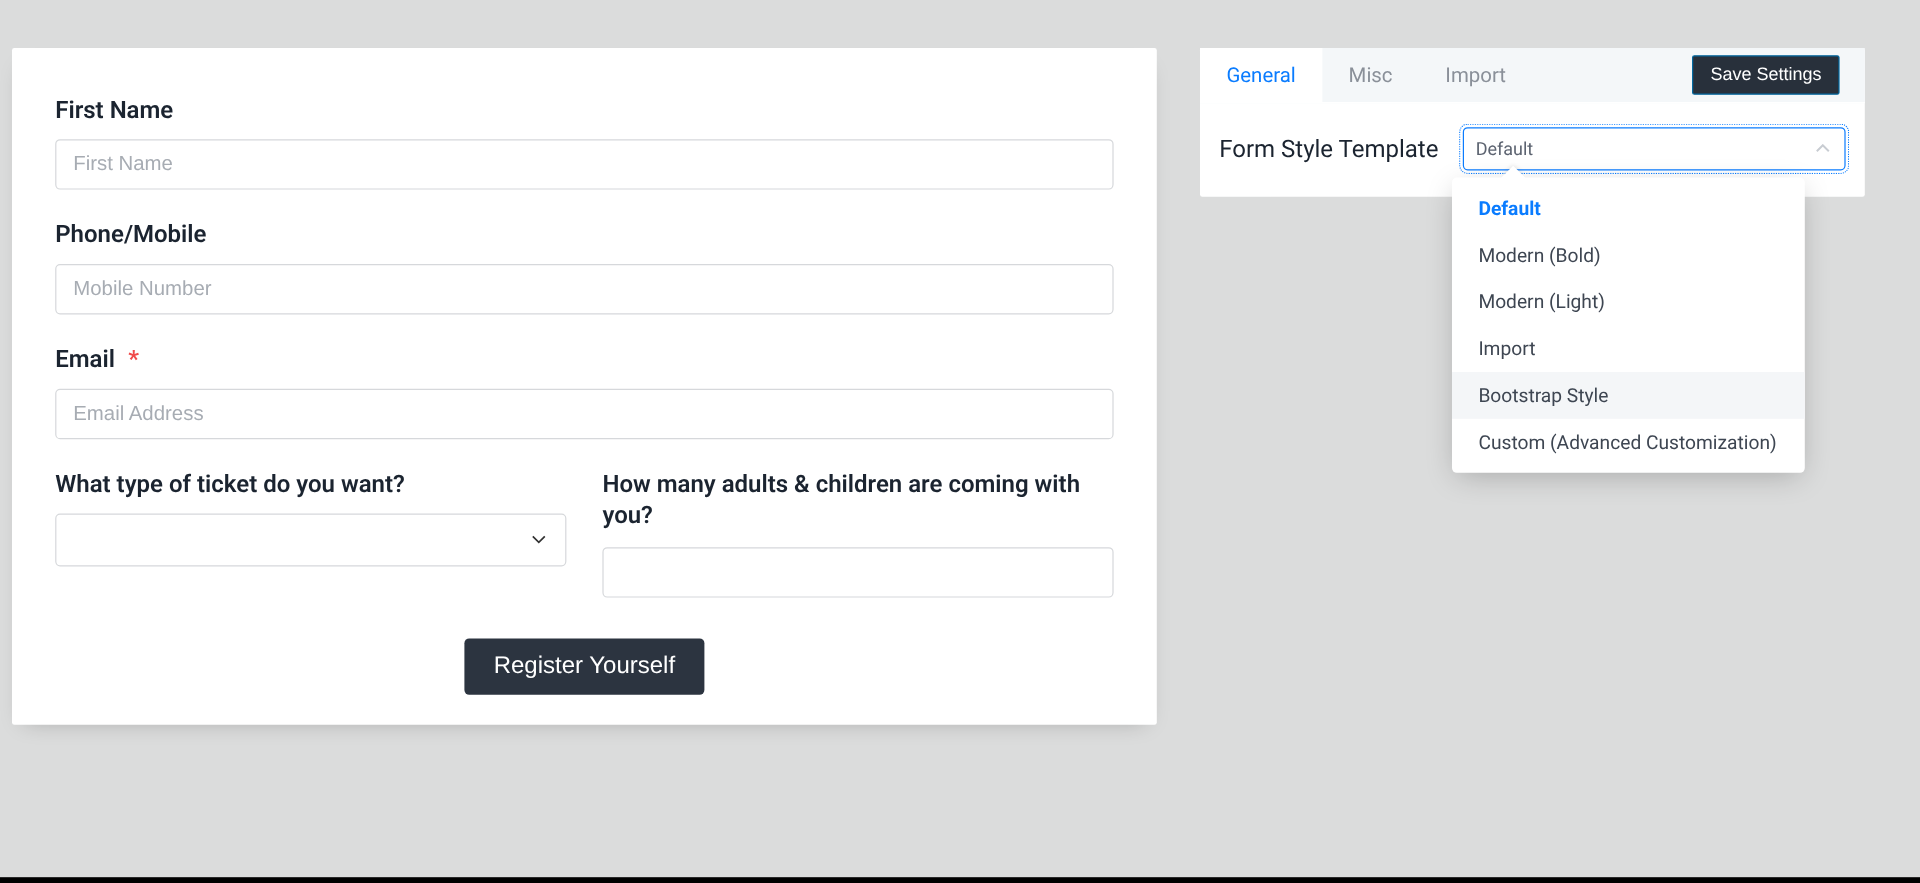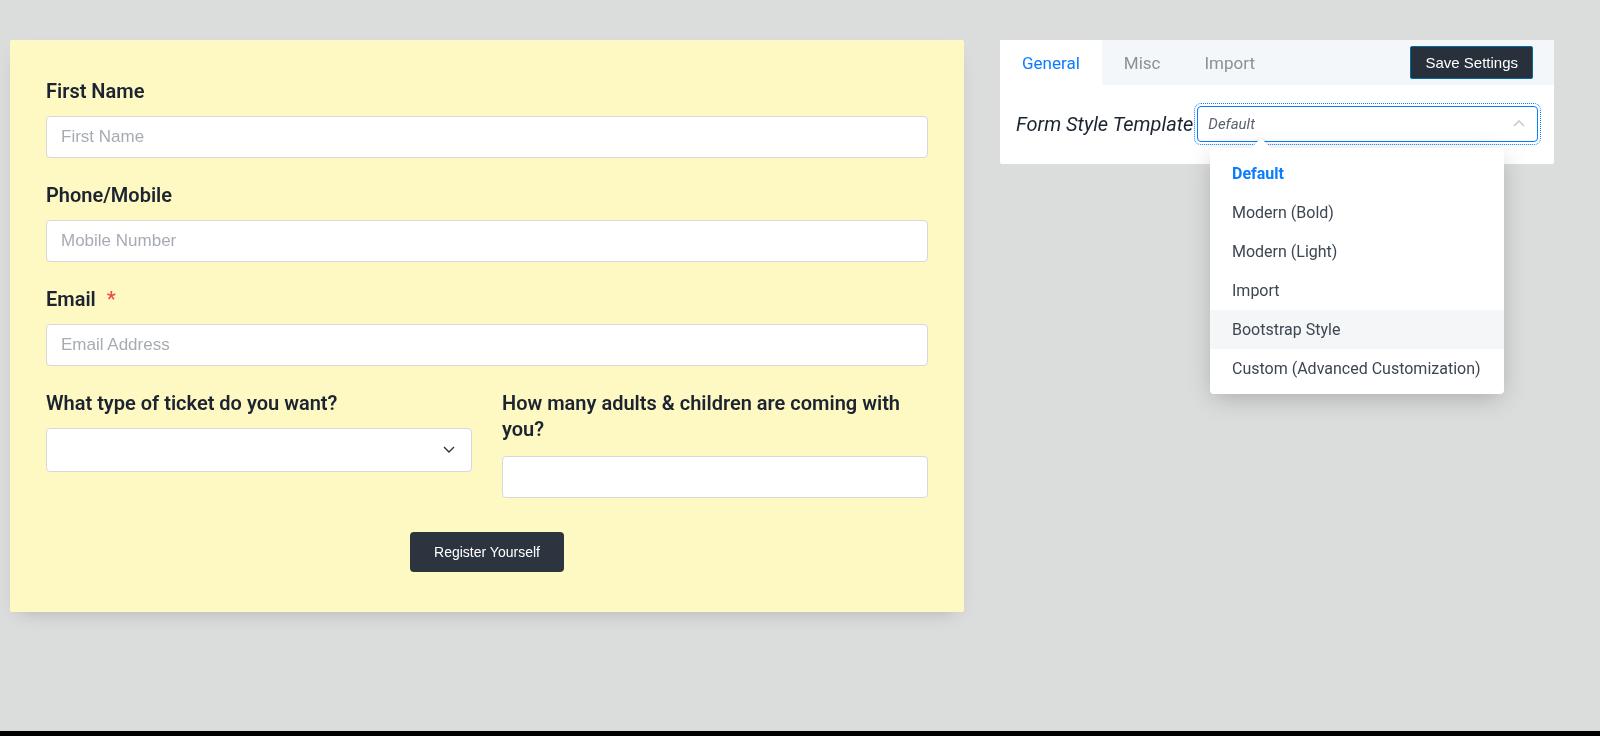--- a/index.html
+++ b/index.html
@@ -15,23 +15,23 @@
       overflow: hidden;
       position: relative;
     }
 
     
     .form-panel {
       position: absolute;
       left: 10px;
       top: 40px;
       width: 954px;
-      background: #fef9c3;
+      background: #ffffff;
       border-radius: 2px;
-      padding: 38px 36px 40px 36px;
+      padding: 38px 36px 25px 36px;
       box-shadow: 0 8px 18px -10px rgba(0,0,0,0.25);
     }
 
     .form-group {
       margin-bottom: 24px;
     }
 
     .form-label {
       display: block;
       font-size: 20px;
@@ -93,21 +93,21 @@
     }
 
     .submit-row {
       text-align: center;
       margin-top: 34px;
     }
     .submit-btn {
       display: inline-block;
       background: #2c3440;
       color: #ffffff;
-      font-size: 14px;
+      font-size: 20px;
       padding: 12px 24px;
       border-radius: 4px;
       border: none;
       cursor: pointer;
     }
 
     
     .settings-panel {
       position: absolute;
       left: 1000px;
@@ -153,22 +153,21 @@
       cursor: pointer;
     }
 
     .settings-body {
       padding: 20px 16px 22px 16px;
     }
 
     .setting-row {
       display: flex;
       align-items: center;
-      gap: 4px;
-      font-style: italic;
+      gap: 20px;
     }
 
     .setting-label {
       font-size: 20px;
       color: #1b2430;
       white-space: nowrap;
     }
 
     .template-select {
       position: relative;

